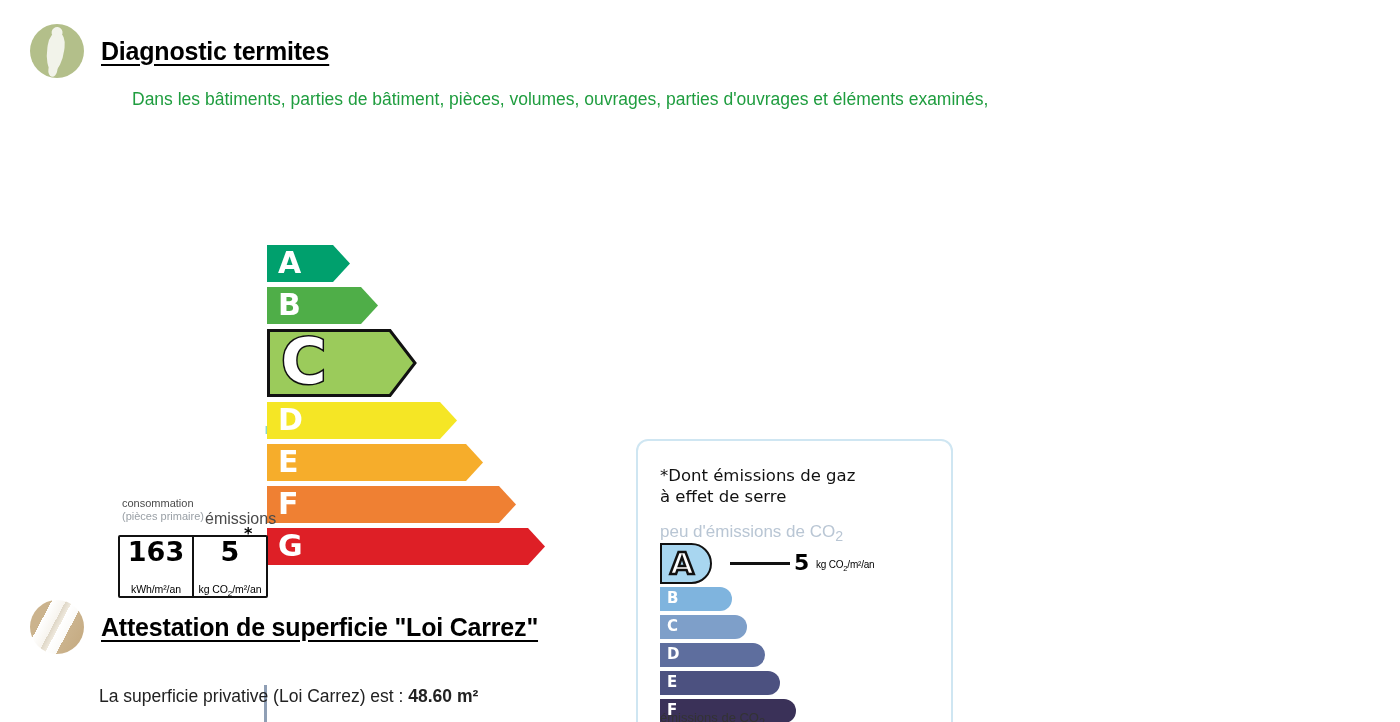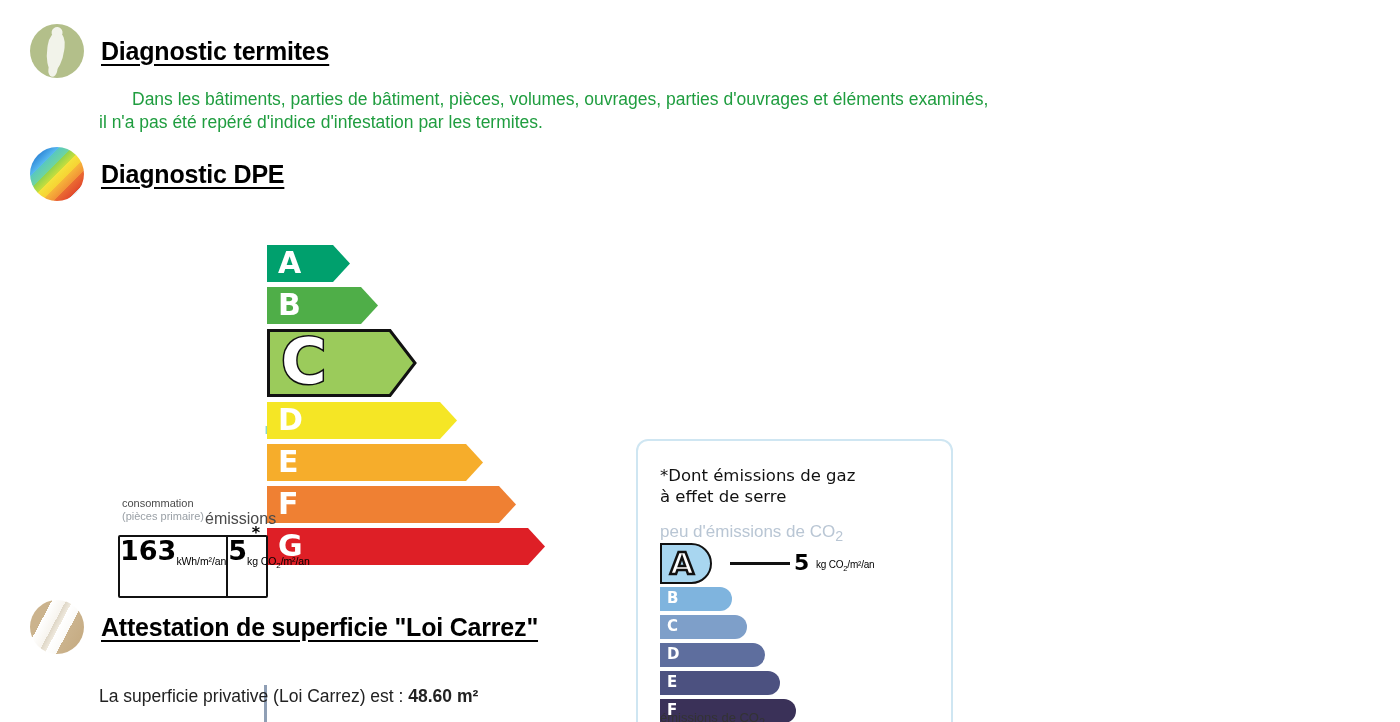--- a/index.html
+++ b/index.html
@@ -87,21 +87,21 @@
     -webkit-text-stroke:3px #111;
     paint-order:stroke fill;
   }
 
   
   .valbox{
     position:absolute;left:118px;top:330px;width:150px;height:63px;
     border:2.5px solid #111;background:#fff;box-sizing:border-box;
     display:flex;border-radius:2px;z-index:5;
   }
-  .valcell{flex:1;display:flex;flex-direction:row;align-items:flex-start;justify-content:center;}
+  .valcell{flex:1;display:flex;flex-direction:column;align-items:center;justify-content:center;}
   .valcell + .valcell{border-left:2px solid #111;}
   .valnum{font-size:27px;font-weight:bold;line-height:1;font-family:"DejaVu Sans",sans-serif;position:relative;}
   .valnum sup{font-size:16px;position:absolute;top:-4px;right:-13px;}
   .valunit{font-size:10.5px;margin-top:18px;letter-spacing:-0.1px;white-space:nowrap;}
   .valunit sub{font-size:8px;}
 
   .lbl-conso{position:absolute;left:122px;top:292px;font-size:11px;color:#4a4a4a;line-height:13px;}
   .lbl-conso .dim{color:#9aa0a6;}
   .lbl-emis{position:absolute;left:205px;top:305px;font-size:16px;color:#4a4a4a;}
 
@@ -145,28 +145,21 @@
 
   <div class="section" style="left:30px;top:24px;">
     <div class="sec-head">
       <div class="sec-icon ico-termite">
           <span class="bug"></span>
         </div>
       <div class="sec-title">Diagnostic termites</div>
     </div>
   </div>
   <div class="para" style="position:absolute;left:99px;top:88px;margin-left:33px;">Dans les bâtiments, parties de bâtiment, pièces, volumes, ouvrages, parties d'ouvrages et éléments examinés,</div>
-  <div class="para" style="position:absolute;left:99px;top:111px;">il n'a pas été repéré d'indice d'infestation par les termites.</div>
-
-  <div class="section" style="left:30px;top:147px;">
-    <div class="sec-head">
-      <div class="sec-icon ico-dpe"></div>
-      <div class="sec-title">Diagnostic DPE</div>
-    </div>
-  </div>
+
 
   <div class="dpe-wrap">
 
     <div class="top-cap">logement extrêmement performant</div>
 
     <div class="leftrule"></div>
 
     <div class="bars">
 
       <div class="bar" style="top:40px;width:83px;height:37px;">

